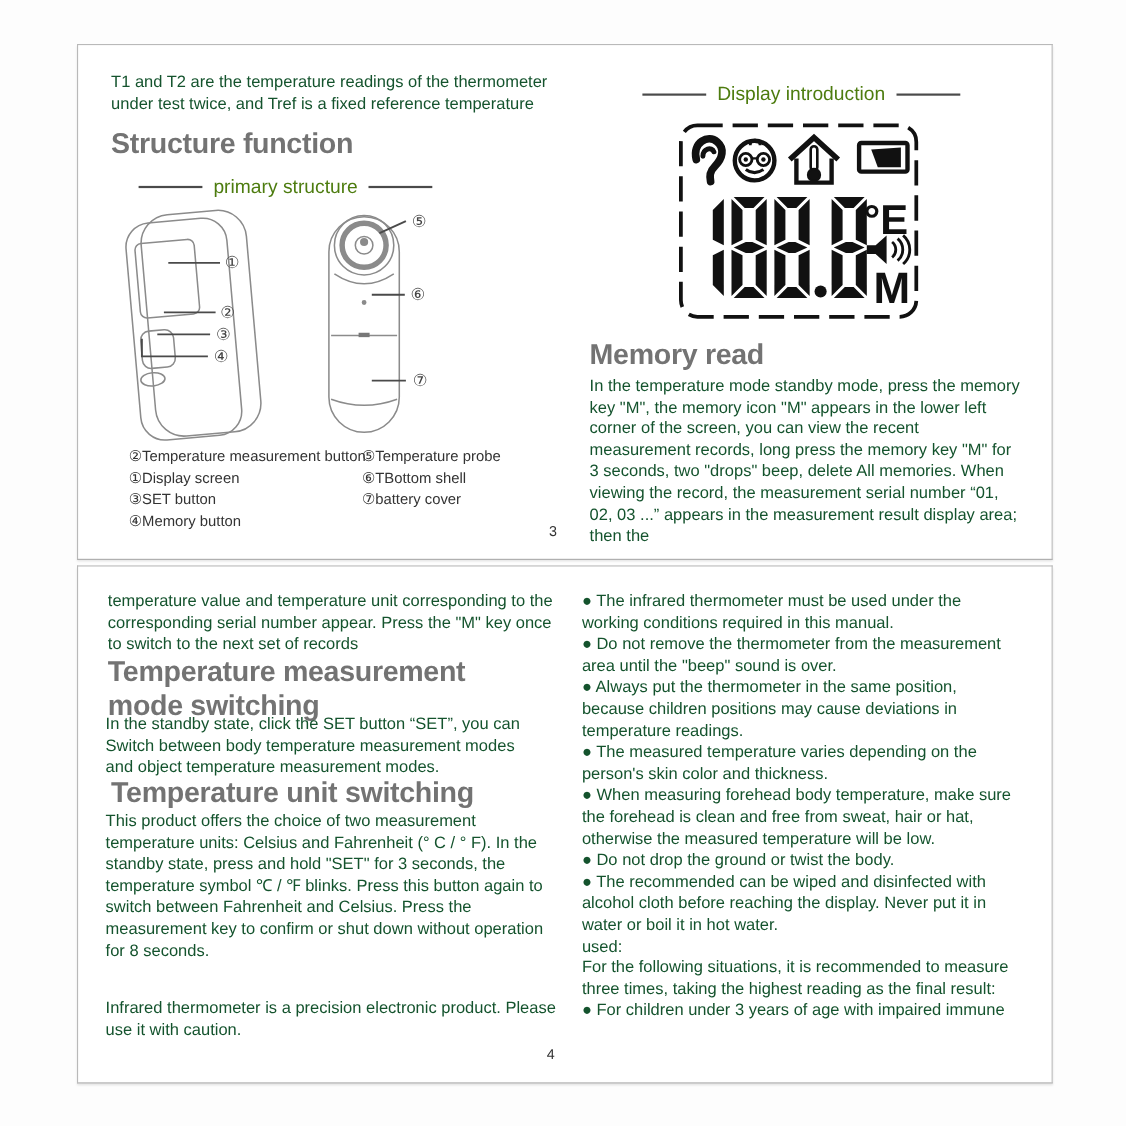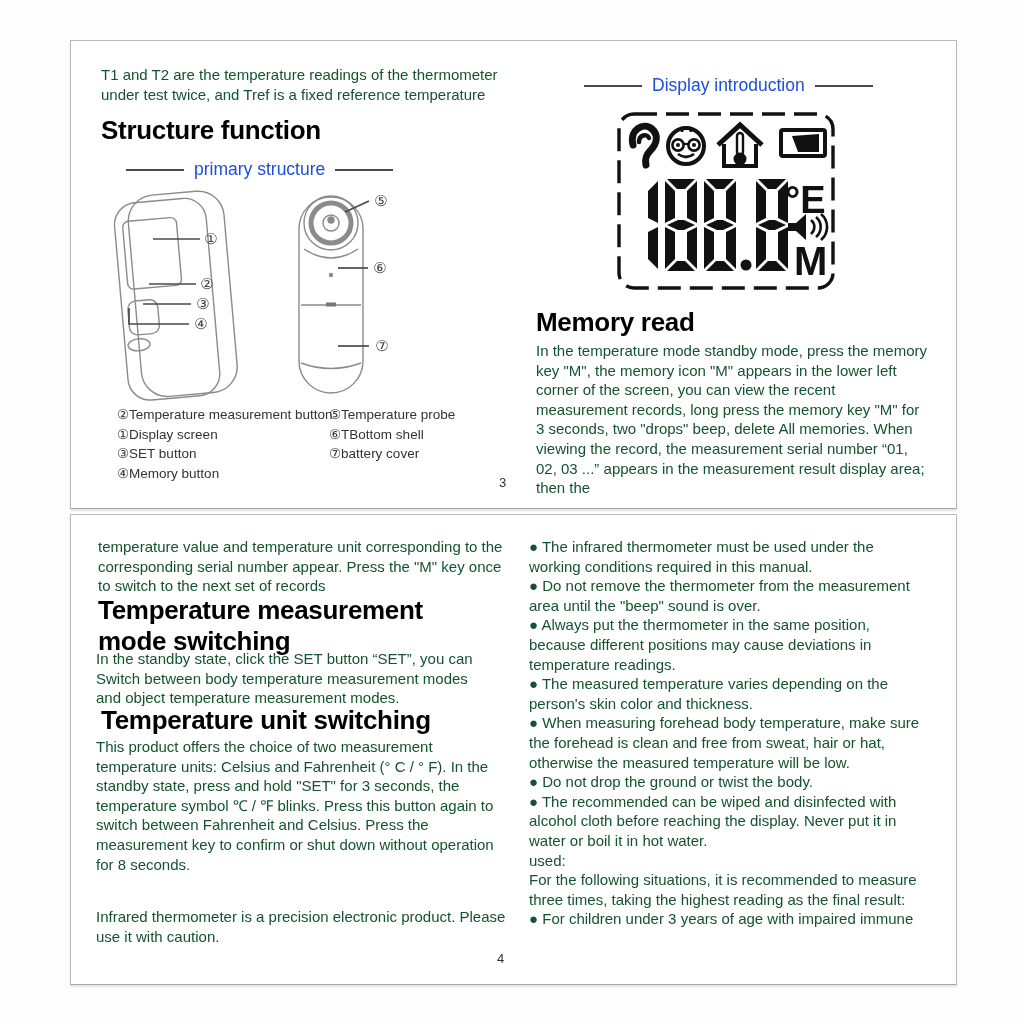--- a/index.html
+++ b/index.html
@@ -1,21 +1,21 @@
 <!DOCTYPE html>
 <html><head>
 <meta charset="utf-8">
 <style>
   html,body{margin:0;padding:0;background:#fdfdfd;}
   body{width:1024px;height:1024px;position:relative;font-family:"Liberation Sans",sans-serif;color:#3a3a3a;}
   .card{position:absolute;left:70px;width:885px;background:#fff;border:1.5px solid #b9b9b9;border-bottom-color:#a8a8a8;box-shadow:0 2px 2px rgba(0,0,0,.10);}
   .abs{position:absolute;}
   .para{font-size:15px;line-height:19.6px;color:#14532d;}
-  .h1{font-size:26px;font-weight:bold;color:#000000;letter-spacing:-0.3px;line-height:31px;}
-  .subhead{display:flex;align-items:center;gap:10px;color:#1d4ed8;font-size:17.5px;}
+  .h1{font-size:26px;font-weight:bold;color:#737373;letter-spacing:-0.3px;line-height:31px;}
+  .subhead{display:flex;align-items:center;gap:10px;color:#4d7c0f;font-size:17.5px;}
   .subhead .ln{height:2px;background:#4a4a4a;flex:0 0 58px;}
   .parts{font-size:13.5px;line-height:19.5px;color:#333;}
   .pagenum{font-size:13px;color:#333;}
   svg text.callout{font-size:15px;fill:#444;}
   svg{display:block;}
 </style>
 </head>
 <body>
 
 <div class="card" style="top:40px;height:467px;">
@@ -185,21 +185,21 @@
   <div class="abs para" style="left:25px;top:222px;width:400px;">This product offers the choice of two measurement temperature units: Celsius and Fahrenheit (° C / ° F). In the standby state, press and hold "SET" for 3 seconds, the temperature symbol ℃ / ℉ blinks. Press this button again to switch between Fahrenheit and Celsius. Press the measurement key to confirm or shut down without operation for 8 seconds.</div>
 
 
   <div class="abs para" style="left:25px;top:392px;width:410px;">Infrared thermometer is a precision electronic product. Please use it with caution.</div>
 
   <div class="abs pagenum" style="left:426px;top:436px;">4</div>
 
   <div class="abs para" style="left:458px;top:22px;width:392px;">
     <div>● The infrared thermometer must be used under the working conditions required in this manual.</div>
     <div>● Do not remove the thermometer from the measurement area until the "beep" sound is over.</div>
-    <div>● Always put the thermometer in the same position, because different positions may cause deviations in temperature readings.</div>
+    <div>● Always put the thermometer in the same position, because children positions may cause deviations in temperature readings.</div>
     <div>● The measured temperature varies depending on the person's skin color and thickness.</div>
     <div>● When measuring forehead body temperature, make sure the forehead is clean and free from sweat, hair or hat, otherwise the measured temperature will be low.</div>
     <div>● Do not drop the ground or twist the body.</div>
     <div>● The recommended can be wiped and disinfected with alcohol cloth before reaching the display. Never put it in water or boil it in hot water.</div>
     <div>used:</div>
     <div>For the following situations, it is recommended to measure three times, taking the highest reading as the final result:</div>
     <div>● For children under 3 years of age with impaired immune</div>
   </div>
 </div>
 

